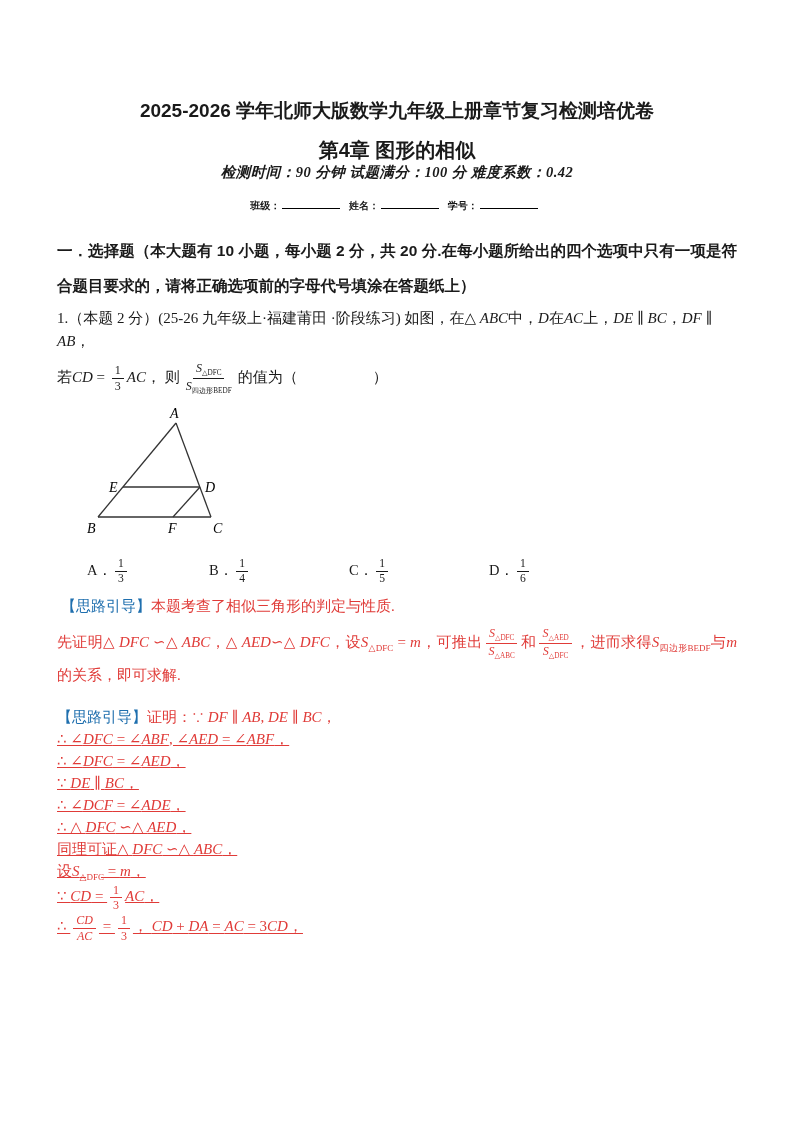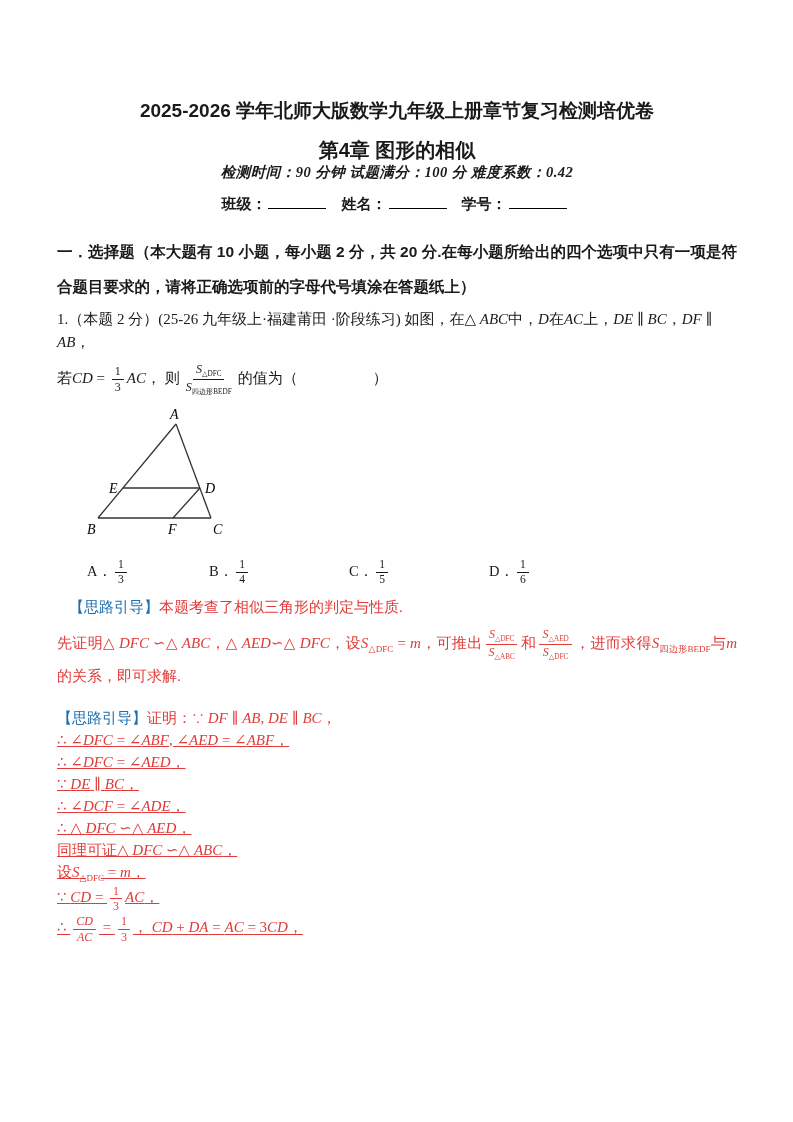--- a/index.html
+++ b/index.html
@@ -7,39 +7,39 @@
   .page{
     width:793px;height:1122px;box-sizing:border-box;background:#fff;
     padding:98px 56px 12px 57px;position:relative;
     font-family:"Liberation Serif","DejaVu Serif",serif;
     color:var(--ink);font-size:15px;
   }
   .center{text-align:center;}
   .doc-title{font-family:"Liberation Sans","DejaVu Sans",sans-serif;font-weight:bold;font-size:19px;line-height:26px;margin:0 0 13px;}
   .chapter{font-family:"Liberation Sans","DejaVu Sans",sans-serif;font-weight:bold;font-size:20px;line-height:26px;margin:0 0 0;}
   .info-line{font-style:italic;font-size:14.5px;margin:0 0 12px;letter-spacing:.5px;font-weight:bold;}
-  .blanks-row{font-family:Liberation Mono, monospace;font-weight:bold;font-size:15px;margin:0 0 20px;}
+  .blanks-row{font-family:Liberation Sans, sans-serif;font-weight:bold;font-size:10px;margin:0 0 20px;}
   .blank{display:inline-block;width:58px;border-bottom:1.5px solid #000;height:14px;margin:0 6px 0 2px;}
   .section-heading{font-family:"Liberation Sans","DejaVu Sans",sans-serif;font-weight:bold;font-size:15.5px;line-height:35px;margin:0 0 2px;text-align:justify;}
   .q-intro{margin:4px 0 0;line-height:23px;}
   .q-cond{margin:8px 0 0;line-height:1.2;}
   .mi{font-style:italic;font-family:"Liberation Serif","DejaVu Serif",serif;}
   sub{font-size:0.6em;line-height:1;}
   .frac{display:inline-flex;flex-direction:column;align-items:center;vertical-align:middle;line-height:1.2;font-size:0.8em;margin:0 3px;text-align:center;}
   .fnum{display:block;border-bottom:1px solid currentColor;padding:0 3px;}
   .fden{display:block;padding:0 3px;}
   .figure-wrap{margin:10px 0 0 16px;}
   .fig-label{font-style:italic;font-size:14px;font-family:"Liberation Serif","DejaVu Serif",serif;}
   .options-row{display:flex;margin:10px 0 0 30px;font-size:14.5px;align-items:center;}
   .option{width:140px;}
   .option:first-child{width:122px;}
   .ans-line{margin:16px 0 0;line-height:22px;}
   .label-blue{color:var(--blue);}
   .red{color:var(--red);}
-  .hint-line{margin:9px 12px 0;line-height:22px;}
+  .hint-line{margin:9px 4px 0;line-height:22px;}
   .analysis{margin:9px 0 0;line-height:2.1;text-align:justify;}
   .solution-first{margin:14px 0 0;line-height:22px;}
   .proof{margin:1px 0 0;line-height:21px;text-decoration:underline;}
   svg line{stroke:#333;stroke-width:1.3;}
 </style>
 </head>
 <body>
 
 <div class="page">
 

